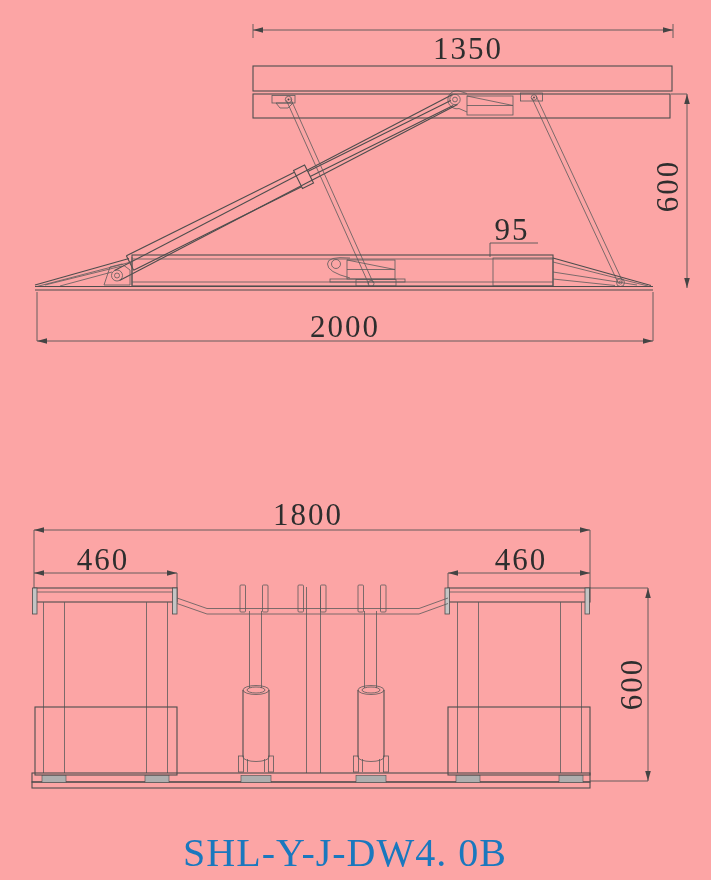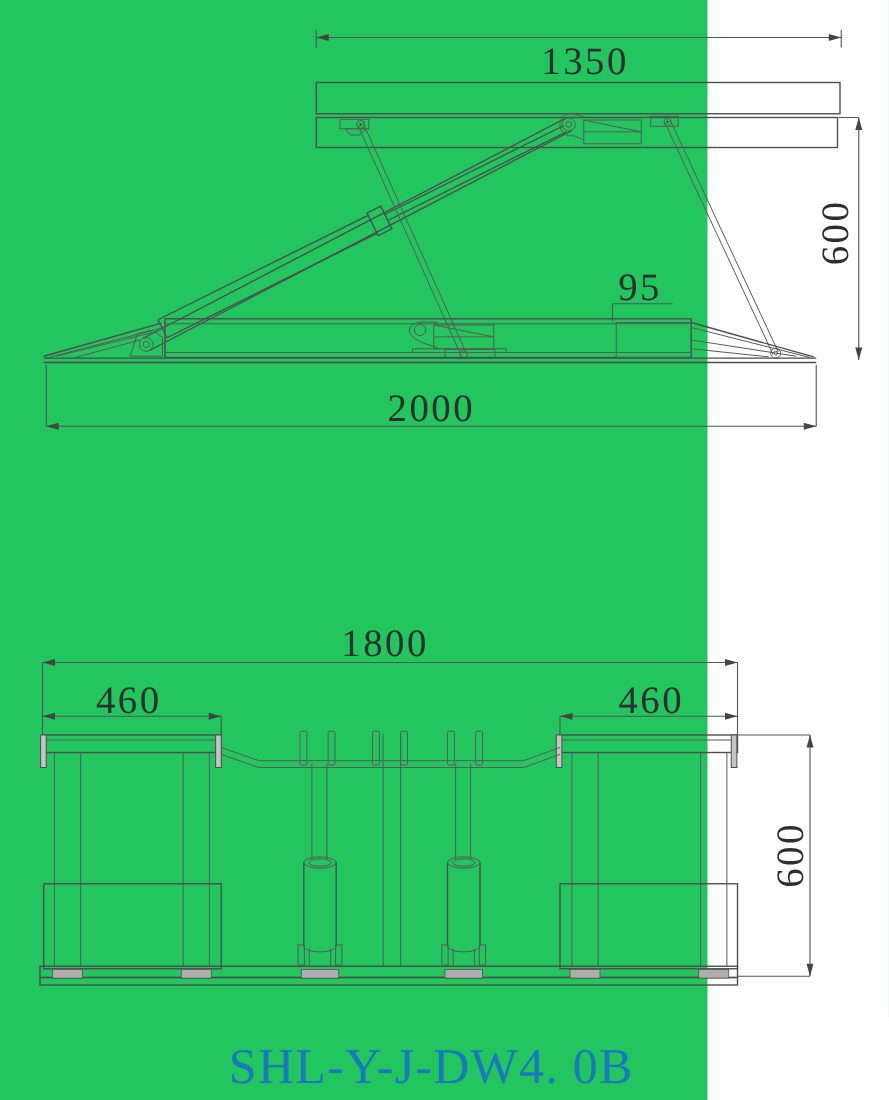--- a/index.html
+++ b/index.html
@@ -1,16 +1,16 @@
 <!DOCTYPE html>
 <html><head>
 <meta charset="utf-8">
 <style>
   html,body{margin:0;padding:0;background:#ffffff;}
-  .sheet{position:relative;width:566px;height:880px;background:#22c55e;font-family:"Liberation Serif","DejaVu Serif",serif;}
+  .sheet{position:relative;width:711px;height:880px;background:#fca5a5;font-family:"Liberation Serif","DejaVu Serif",serif;}
   svg{display:block}
   .ln{stroke:#4d4d4d;fill:none;stroke-width:1.1;stroke-linecap:butt}
   .thin{stroke:#5a5a5a;fill:none;stroke-width:0.8}
   .dim{stroke:#555555;fill:none;stroke-width:0.9}
   .arrow{fill:#444444;stroke:none}
   .grayfill{fill:#c4c4c4;stroke:#4d4d4d;stroke-width:0.8}
   .padfill{fill:#aeaeae;stroke:#4d4d4d;stroke-width:0.6}
   text.dimtxt{font-family:"Liberation Serif","DejaVu Serif",serif;font-size:31px;fill:#2e2e2e;letter-spacing:2px;}
   text.modeltxt{font-family:"Liberation Serif","DejaVu Serif",serif;font-size:40px;fill:#1a78be;letter-spacing:1px;}
 </style>

